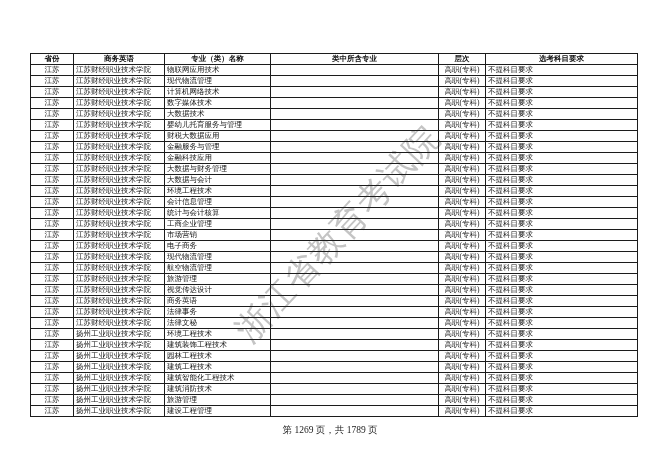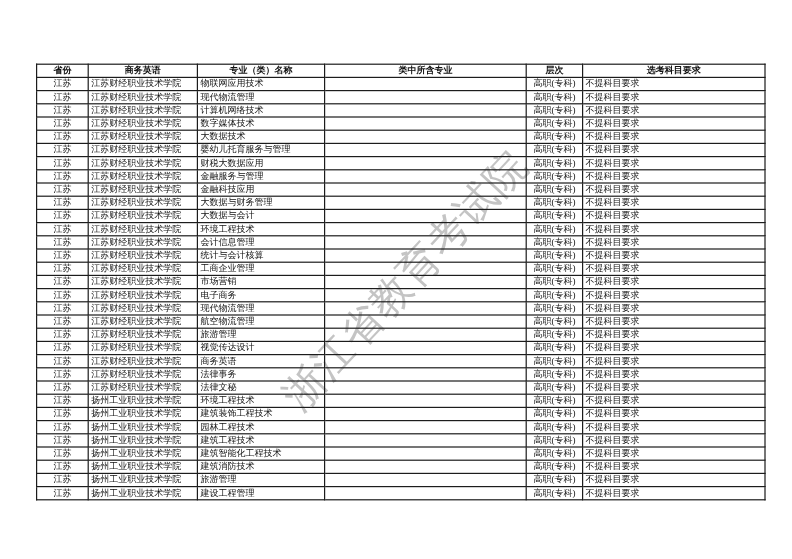--- a/index.html
+++ b/index.html
@@ -352,14 +352,15 @@
           <td class="c0">江苏</td>
           <td class="c1">扬州工业职业技术学院</td>
           <td class="c2">建设工程管理</td>
           <td class="c3"></td>
           <td class="c4">高职(专科)</td>
           <td class="c5">不提科目要求</td>
         </tr>
       </tbody>
   </table>
 
+  <div class="footer">第 1269 页，共 1789 页</div>
 
 </div>
 
 </body></html>

